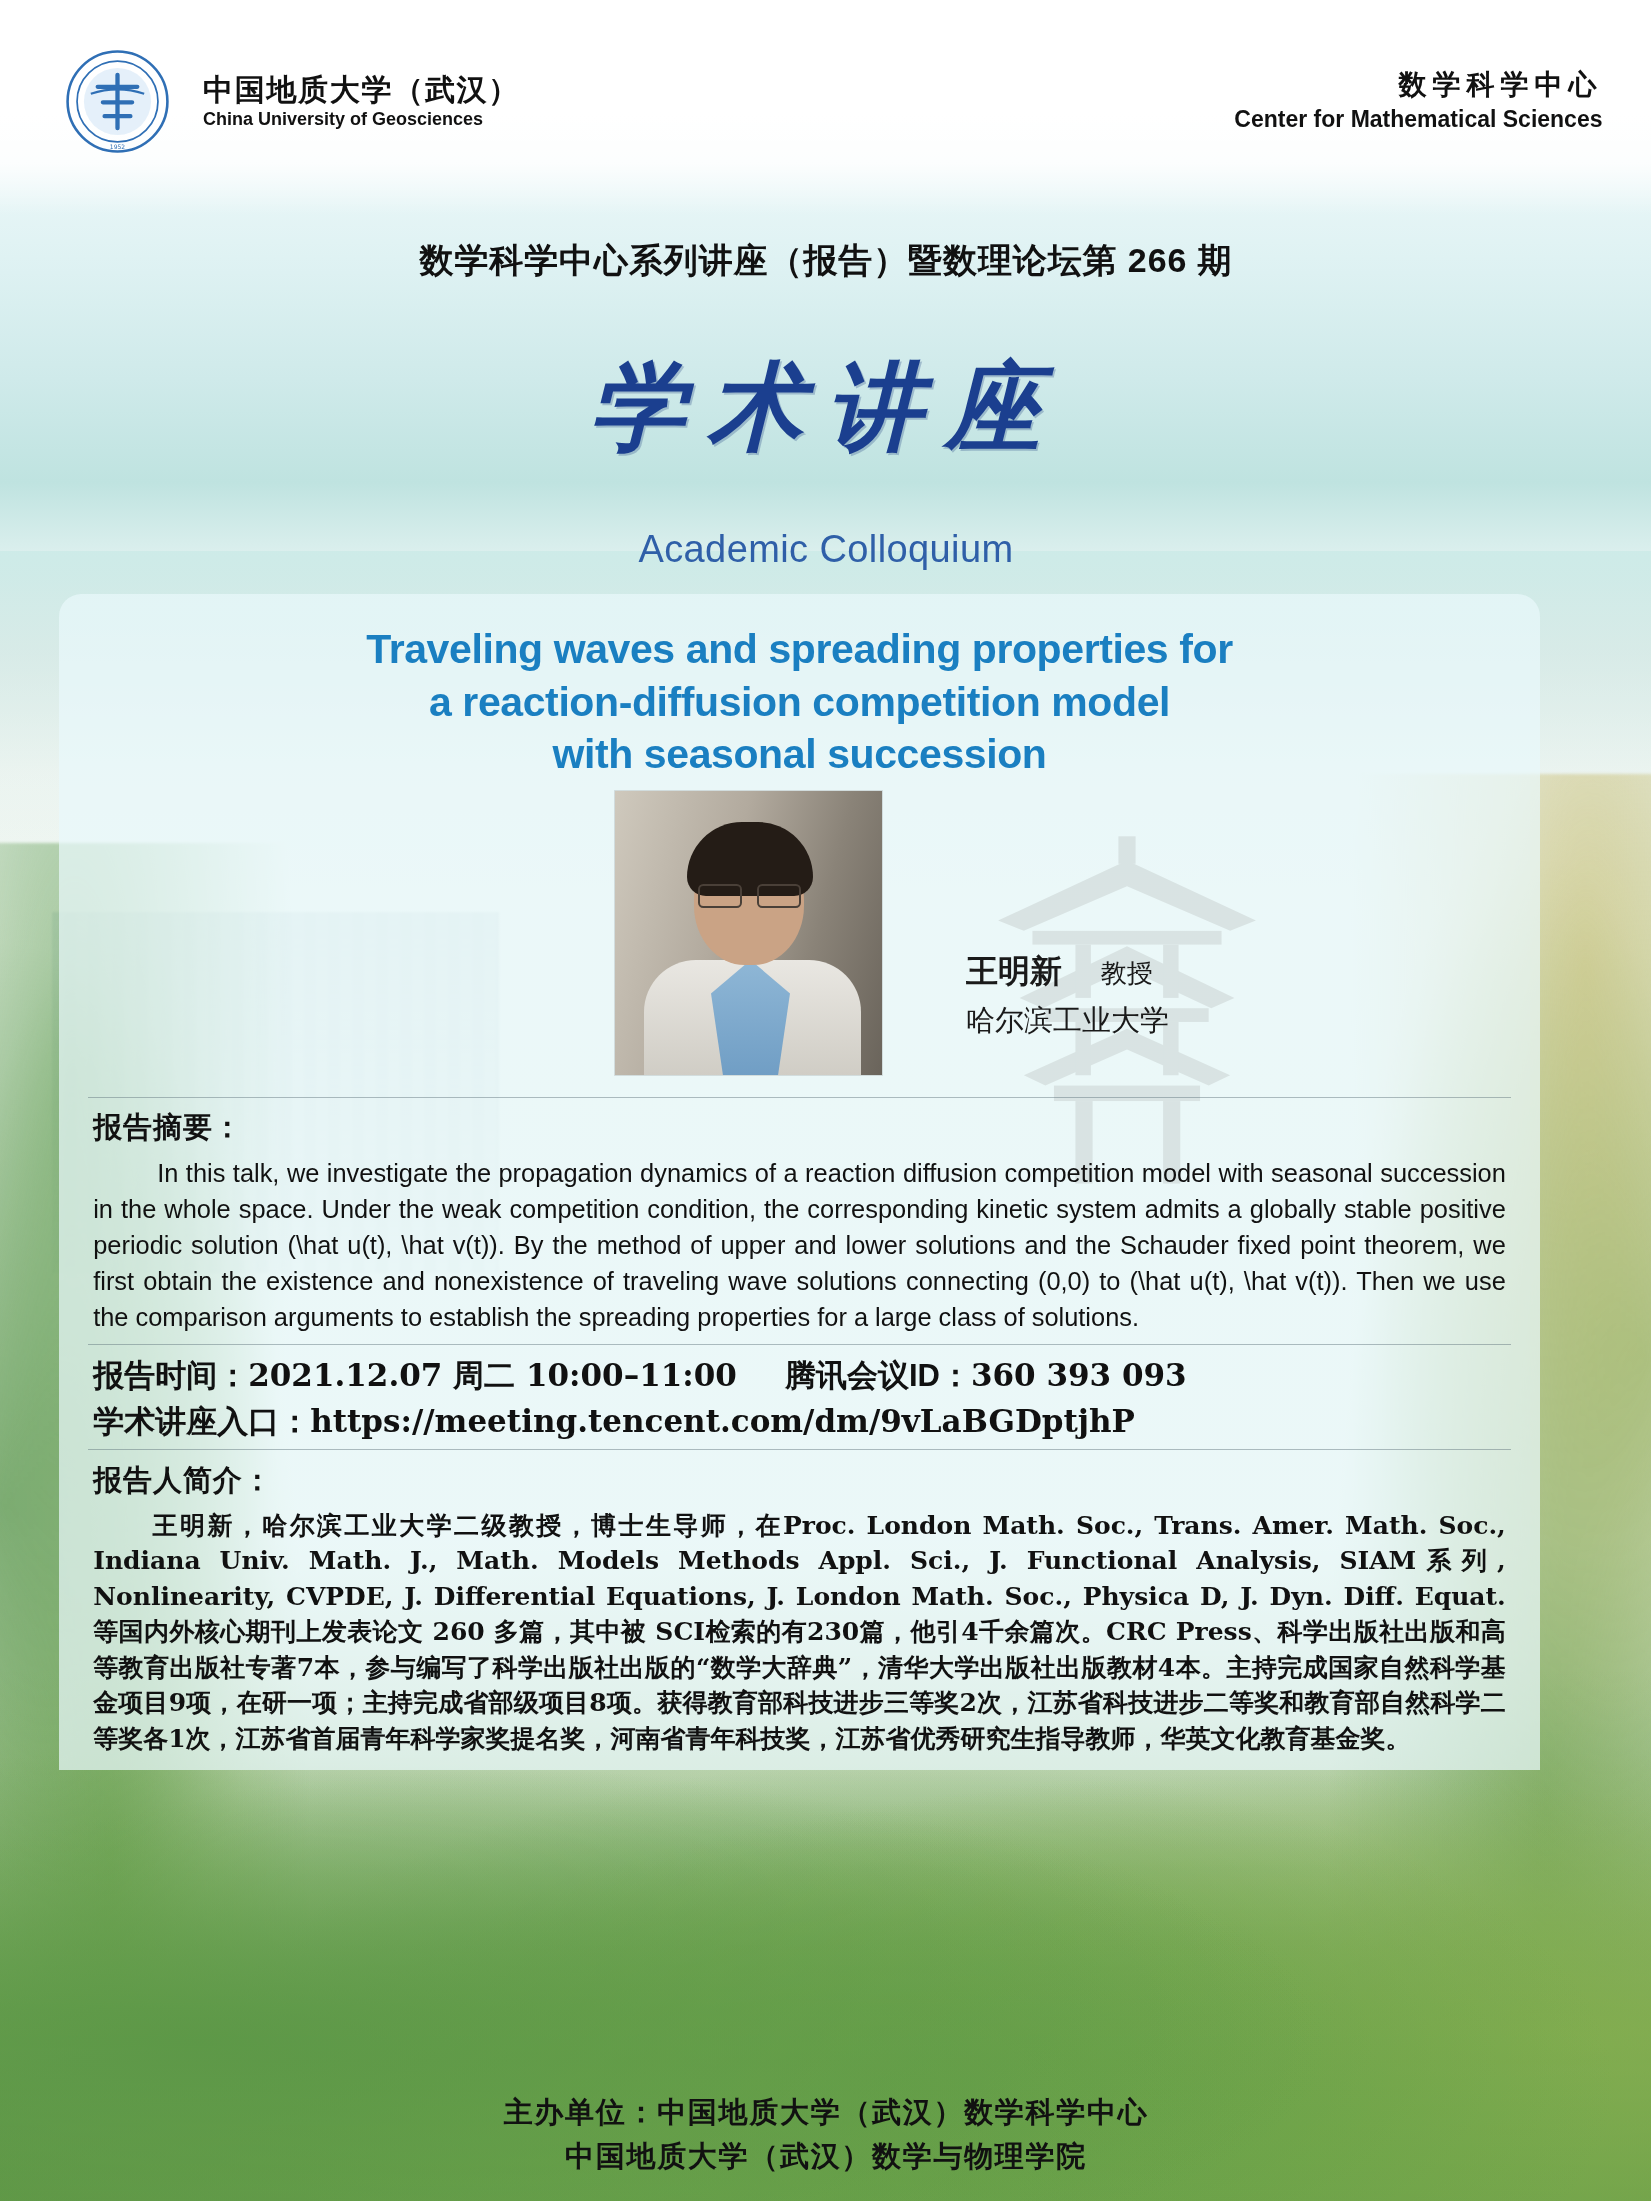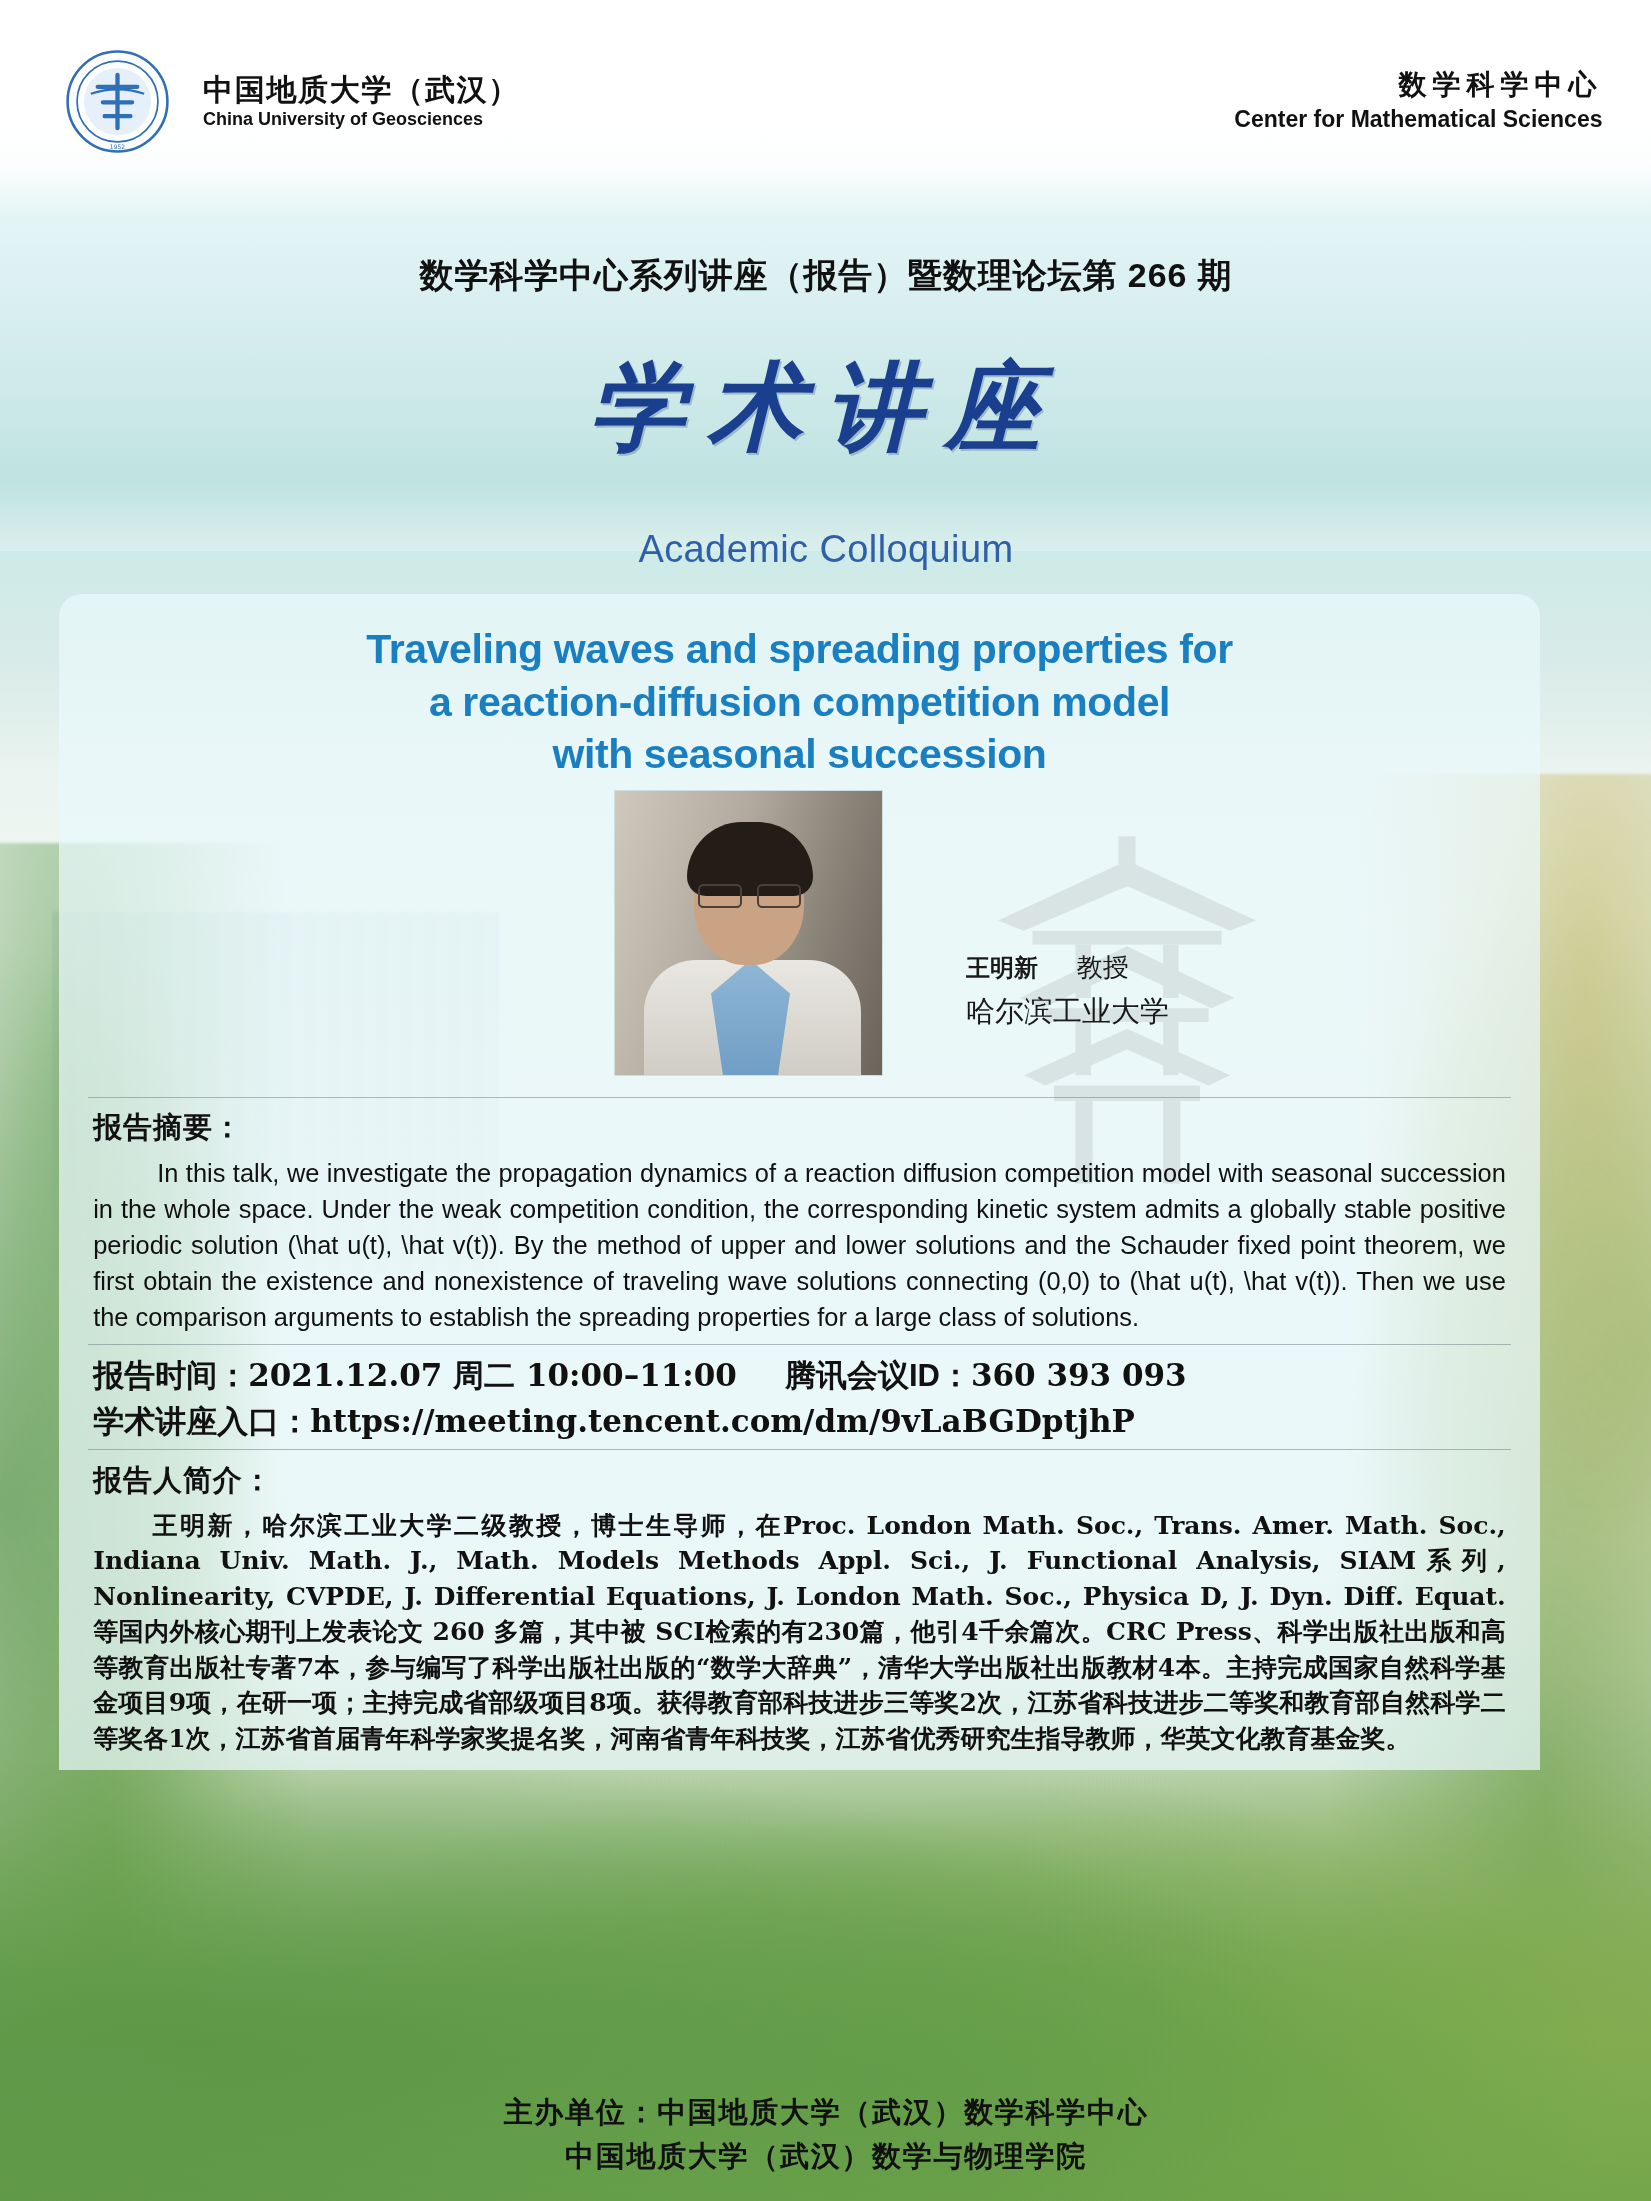--- a/index.html
+++ b/index.html
@@ -139,21 +139,21 @@
   }
   .center-en {
     font-size: 23px;
     font-weight: bold;
     line-height: 1.35;
   }
 
   
   .series-title {
     position: absolute;
-    top: 253px; left: 0; right: 0;
+    top: 238px; left: 0; right: 0;
     text-align: center;
     font-size: 34px;
     font-weight: bold;
     color: #111;
     letter-spacing: 0.9px;
   }
 
   
   .calligraphy {
     position: absolute;
@@ -257,21 +257,21 @@
     left: 96px; top: 169px;
     width: 79px; height: 120px;
     background: linear-gradient(to bottom, #8fb7d6, #6f9dc4);
     clip-path: polygon(50% 0, 100% 28%, 84% 100%, 16% 100%, 0 28%);
   }
   .speaker-meta {
     position: absolute;
     left: 878px; top: 159px;
   }
   .sp-name {
-    font-size: 24px;
+    font-size: 32px;
     font-weight: bold;
     color: #1a1a1a;
     display: inline-block;
     text-align: center;
   }
   .sp-title {
     font-size: 26px;
     color: #1a1a1a;
     display: inline-block;
     margin-left: 35px;

